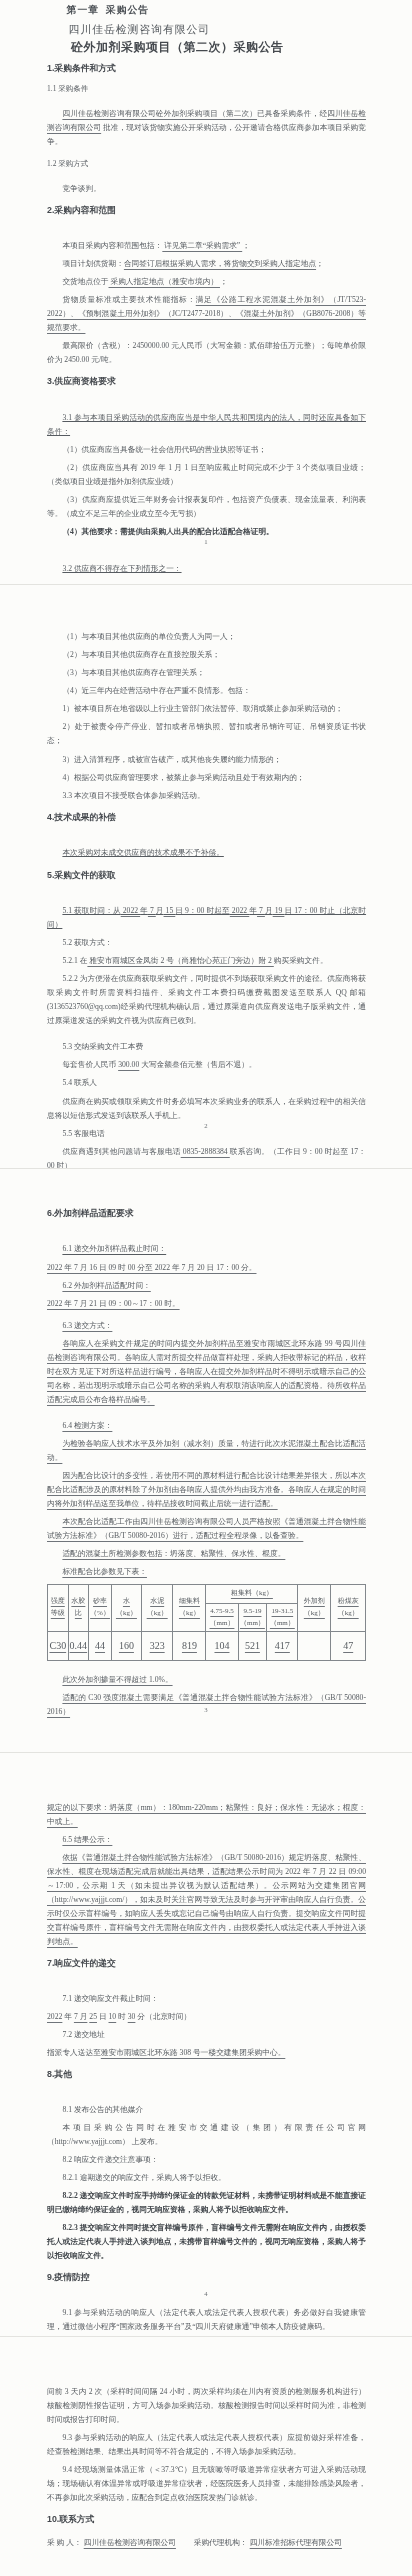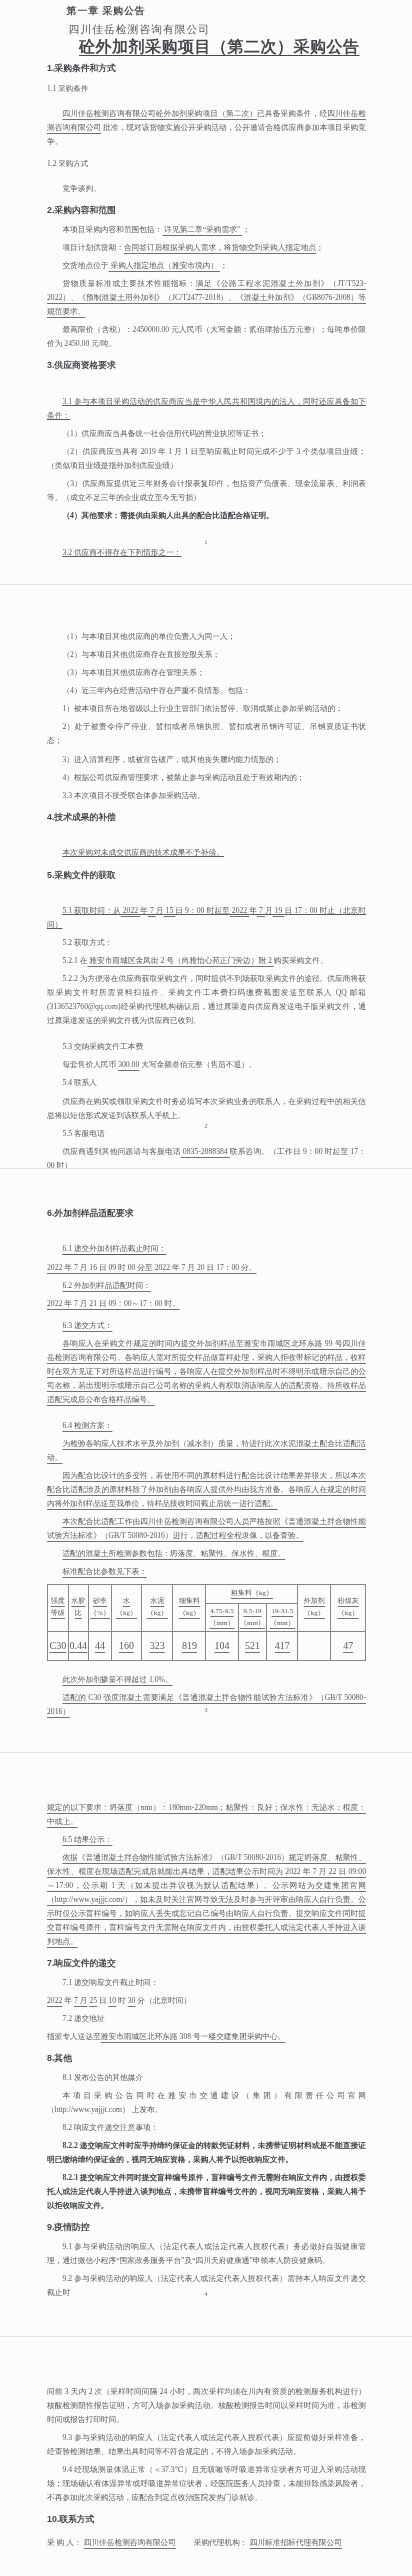--- a/index.html
+++ b/index.html
@@ -5,33 +5,33 @@
   html,body{margin:0;padding:0;}
   body{width:412px;background:#f3f3f1;color:#565b60;
        font-family:"Liberation Serif","DejaVu Serif",serif;font-size:7.7px;}
   .page{position:relative;width:412px;height:584px;box-sizing:border-box;
         background:#fcfcfa;padding:0 46px 0 47px;overflow:hidden;}
   .page + .page{border-top:0.5px solid #e3e3df;}
   .pageno{position:absolute;left:0;right:0;bottom:39px;text-align:center;
           font-size:6.7px;color:#6a6f74;}
   .center{text-align:center;text-indent:0;}
   .chapter{margin:45px 0 0;font-size:9.8px;font-weight:bold;color:#4c5156;
-           font-family:Liberation Serif, serif;letter-spacing:1px;}
+           font-family:Liberation Mono, monospace;letter-spacing:1px;}
   .company{margin:6.7px 0 0;font-size:10.8px;color:#50555a;letter-spacing:1px;}
-  .project{margin:4.6px 0 0;font-size:16px;font-weight:bold;color:#45494e;
-           text-decoration:underline;text-underline-offset:3.1px;text-decoration-thickness:1px;
+  .project{margin:4.6px 0 0;font-size:12px;font-weight:bold;color:#45494e;
+           text-underline-offset:3.1px;text-decoration-thickness:1px;
            letter-spacing:0.5px;}
   .h2{margin:8.2px 0 0;font-size:8.8px;font-weight:bold;color:#45494e;
       font-family:"Liberation Sans","DejaVu Sans",sans-serif;line-height:12.4px;}
   .p{margin:4.1px 0 0;line-height:14px;text-indent:2em;text-align:justify;}
   .p0{text-indent:0;}
   .sub{margin:8.2px 0 0;line-height:12.4px;font-size:7.5px;}
   .u{text-decoration:underline;text-underline-offset:2.6px;text-decoration-color:#6f747a;}
   .b{font-weight:bold;color:#41464b;}
-  .mt12{margin-top:12px;}.mt16{margin-top:8.2px;}.mt20{margin-top:6px;}
+  .mt12{margin-top:12px;}.mt16{margin-top:8.2px;}.mt20{margin-top:22px;}
   .mt28{margin-top:23px;text-decoration:underline;}.mt88{margin-top:45px;}.mt94{margin-top:48px;}.mt120{margin-top:38px;}
   
   .mixtable{width:100%;border-collapse:collapse;margin-top:4.1px;font-size:7px;color:#565b60;}
   .mixtable td,.mixtable th{border:0.5px solid #82878c;text-align:center;vertical-align:middle;
       padding:2.1px 1px;font-weight:normal;line-height:11.3px;}
   .mixtable thead th{height:14.4px;}
   .mixtable .datarow td{height:24px;font-size:10px;}
   
   .contacts{margin-top:9.3px;}
   .crow{display:flex;line-height:15px;}
@@ -156,20 +156,21 @@
   <p class="p u">依据《普通混凝土拌合物性能试验方法标准》（GB/T 50080-2016）规定坍落度、粘聚性、保水性、棍度在现场适配完成后就能出具结果，适配结果公示时间为 2022 年 7 月 22 日 09:00～17:00，公示期 1 天（如未提出异议视为默认适配结果）。公示网站为交建集团官网（http://www.yajjjt.com/），如未及时关注官网导致无法及时参与开评审由响应人自行负责。公示时仅公示盲样编号，如响应人丢失或忘记自己编号由响应人自行负责。提交响应文件同时提交盲样编号原件，盲样编号文件无需附在响应文件内，由授权委托人或法定代表人手持进入谈判地点。</p>
   <h2 class="h2">7.响应文件的递交</h2>
   <p class="p mt20">7.1 递交响应文件截止时间：</p>
   <p class="p p0"><span class="u">2022</span><span> 年 </span><span class="u">7 月</span><span> </span><span class="u">25</span><span> 日 </span><span class="u">10</span><span> 时 </span><span class="u">30</span><span> 分（北京时间）</span></p>
   <p class="p">7.2 递交地址</p>
   <p class="p p0"><span>指派专人送达至</span><span class="u">雅安市雨城区北环东路 308 号一楼交建集团采购中心。</span></p>
   <h2 class="h2">8.其他</h2>
   <p class="p mt20">8.1 发布公告的其他媒介</p>
   <p class="p">本项目采购公告同时在雅安市交通建设（集团）有限责任公司官网（http://www.yajjjt.com） 上发布。</p>
   <p class="p">8.2 响应文件递交注意事项：</p>
+  <p class="p">8.2.1 逾期递交的响应文件，采购人将予以拒收。</p>
   <p class="p b">8.2.2 递交响应文件时应手持缔约保证金的转款凭证材料，未携带证明材料或是不能直接证明已缴纳缔约保证金的，视同无响应资格，采购人将予以拒收响应文件。</p>
   <p class="p b">8.2.3 提交响应文件同时提交盲样编号原件，盲样编号文件无需附在响应文件内，由授权委托人或法定代表人手持进入谈判地点，未携带盲样编号文件的，视同无响应资格，采购人将予以拒收响应文件。</p>
   <h2 class="h2">9.疫情防控</h2>
   <p class="p mt20">9.1 参与采购活动的响应人（法定代表人或法定代表人授权代表）务必做好自我健康管理，通过微信小程序“国家政务服务平台”及“四川天府健康通”申领本人防疫健康码。</p>
   <p class="p">9.2 参与采购活动的响应人（法定代表人或法定代表人授权代表）需持本人响应文件递交截止时</p>
   <div class="pageno">4</div>
 </section>
 
 <section class="page">
   <p class="p p0 mt94">间前 3 天内 2 次（采样时间间隔 24 小时，两次采样均须在川内有资质的检测服务机构进行）核酸检测阴性报告证明，方可入场参加采购活动。核酸检测报告时间以采样时间为准，非检测时间或报告打印时间。</p>

